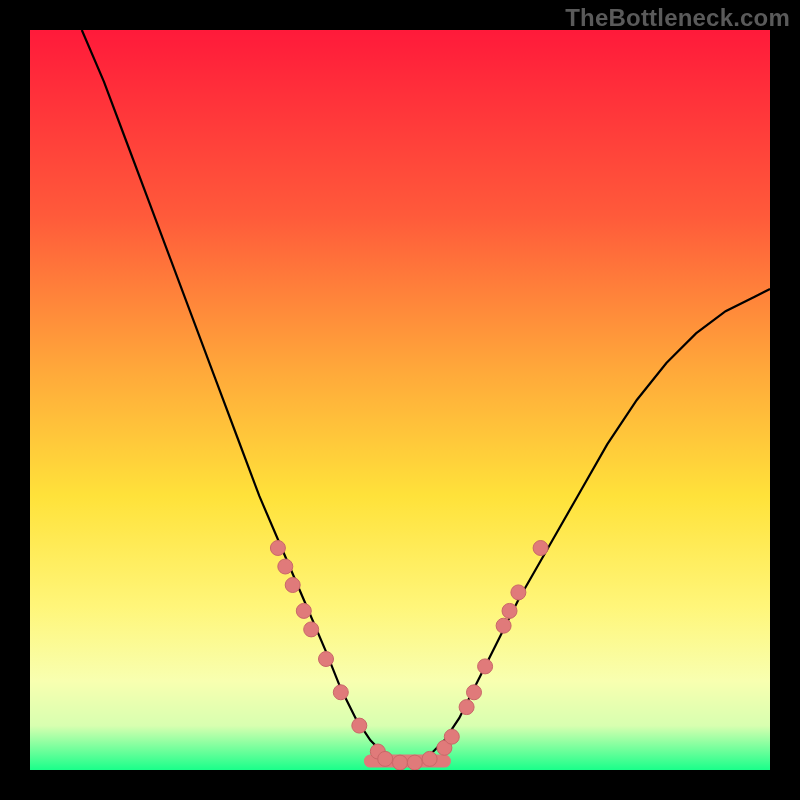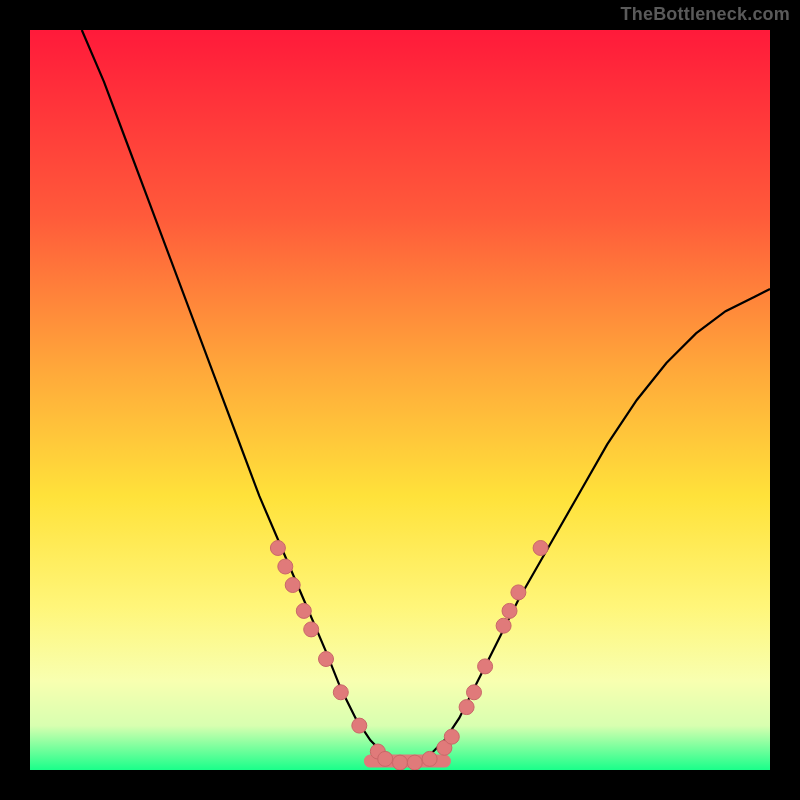--- a/index.html
+++ b/index.html
@@ -24,21 +24,21 @@
     top: 30px;
     width: 740px;
     height: 740px;
     overflow: hidden;
   }
   .watermark {
     position: absolute;
     top: 4px;
     right: 10px;
     font-family: Arial, Helvetica, sans-serif;
-    font-size: 18px;
+    font-size: 24px;
     font-weight: 600;
     color: #5a5a5a;
     letter-spacing: 0.2px;
   }
 </style>
 </head>
 <body>
 <div class="frame">
 
   <div class="watermark">TheBottleneck.com</div>

